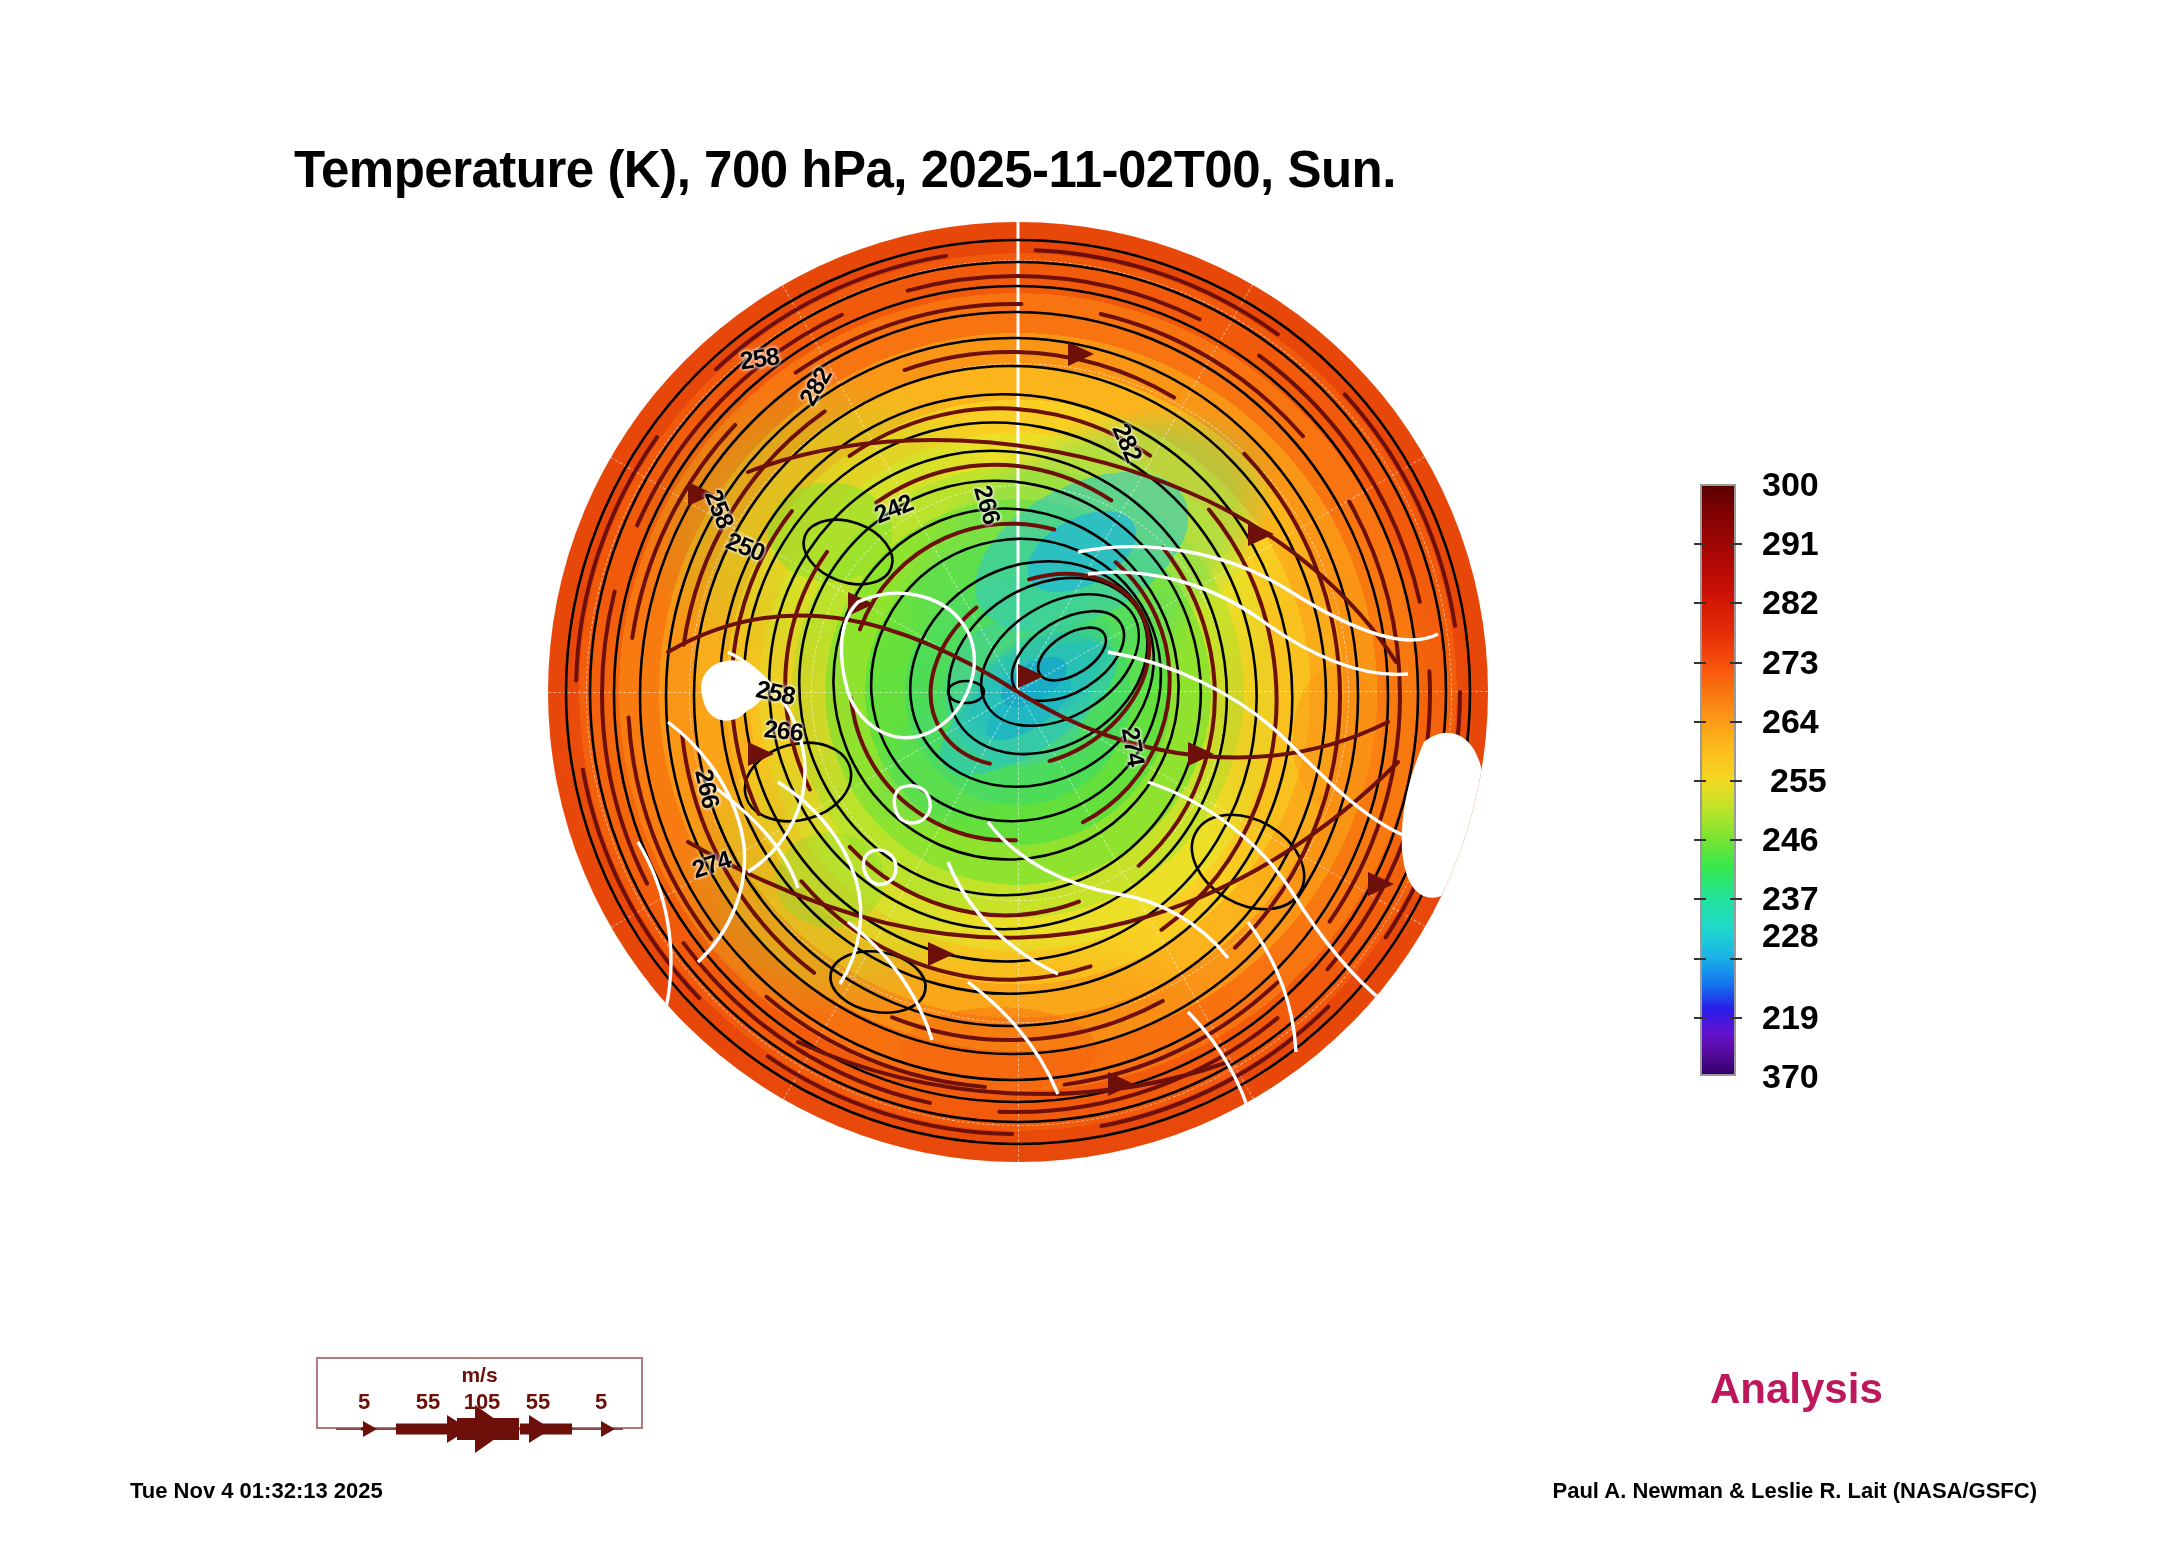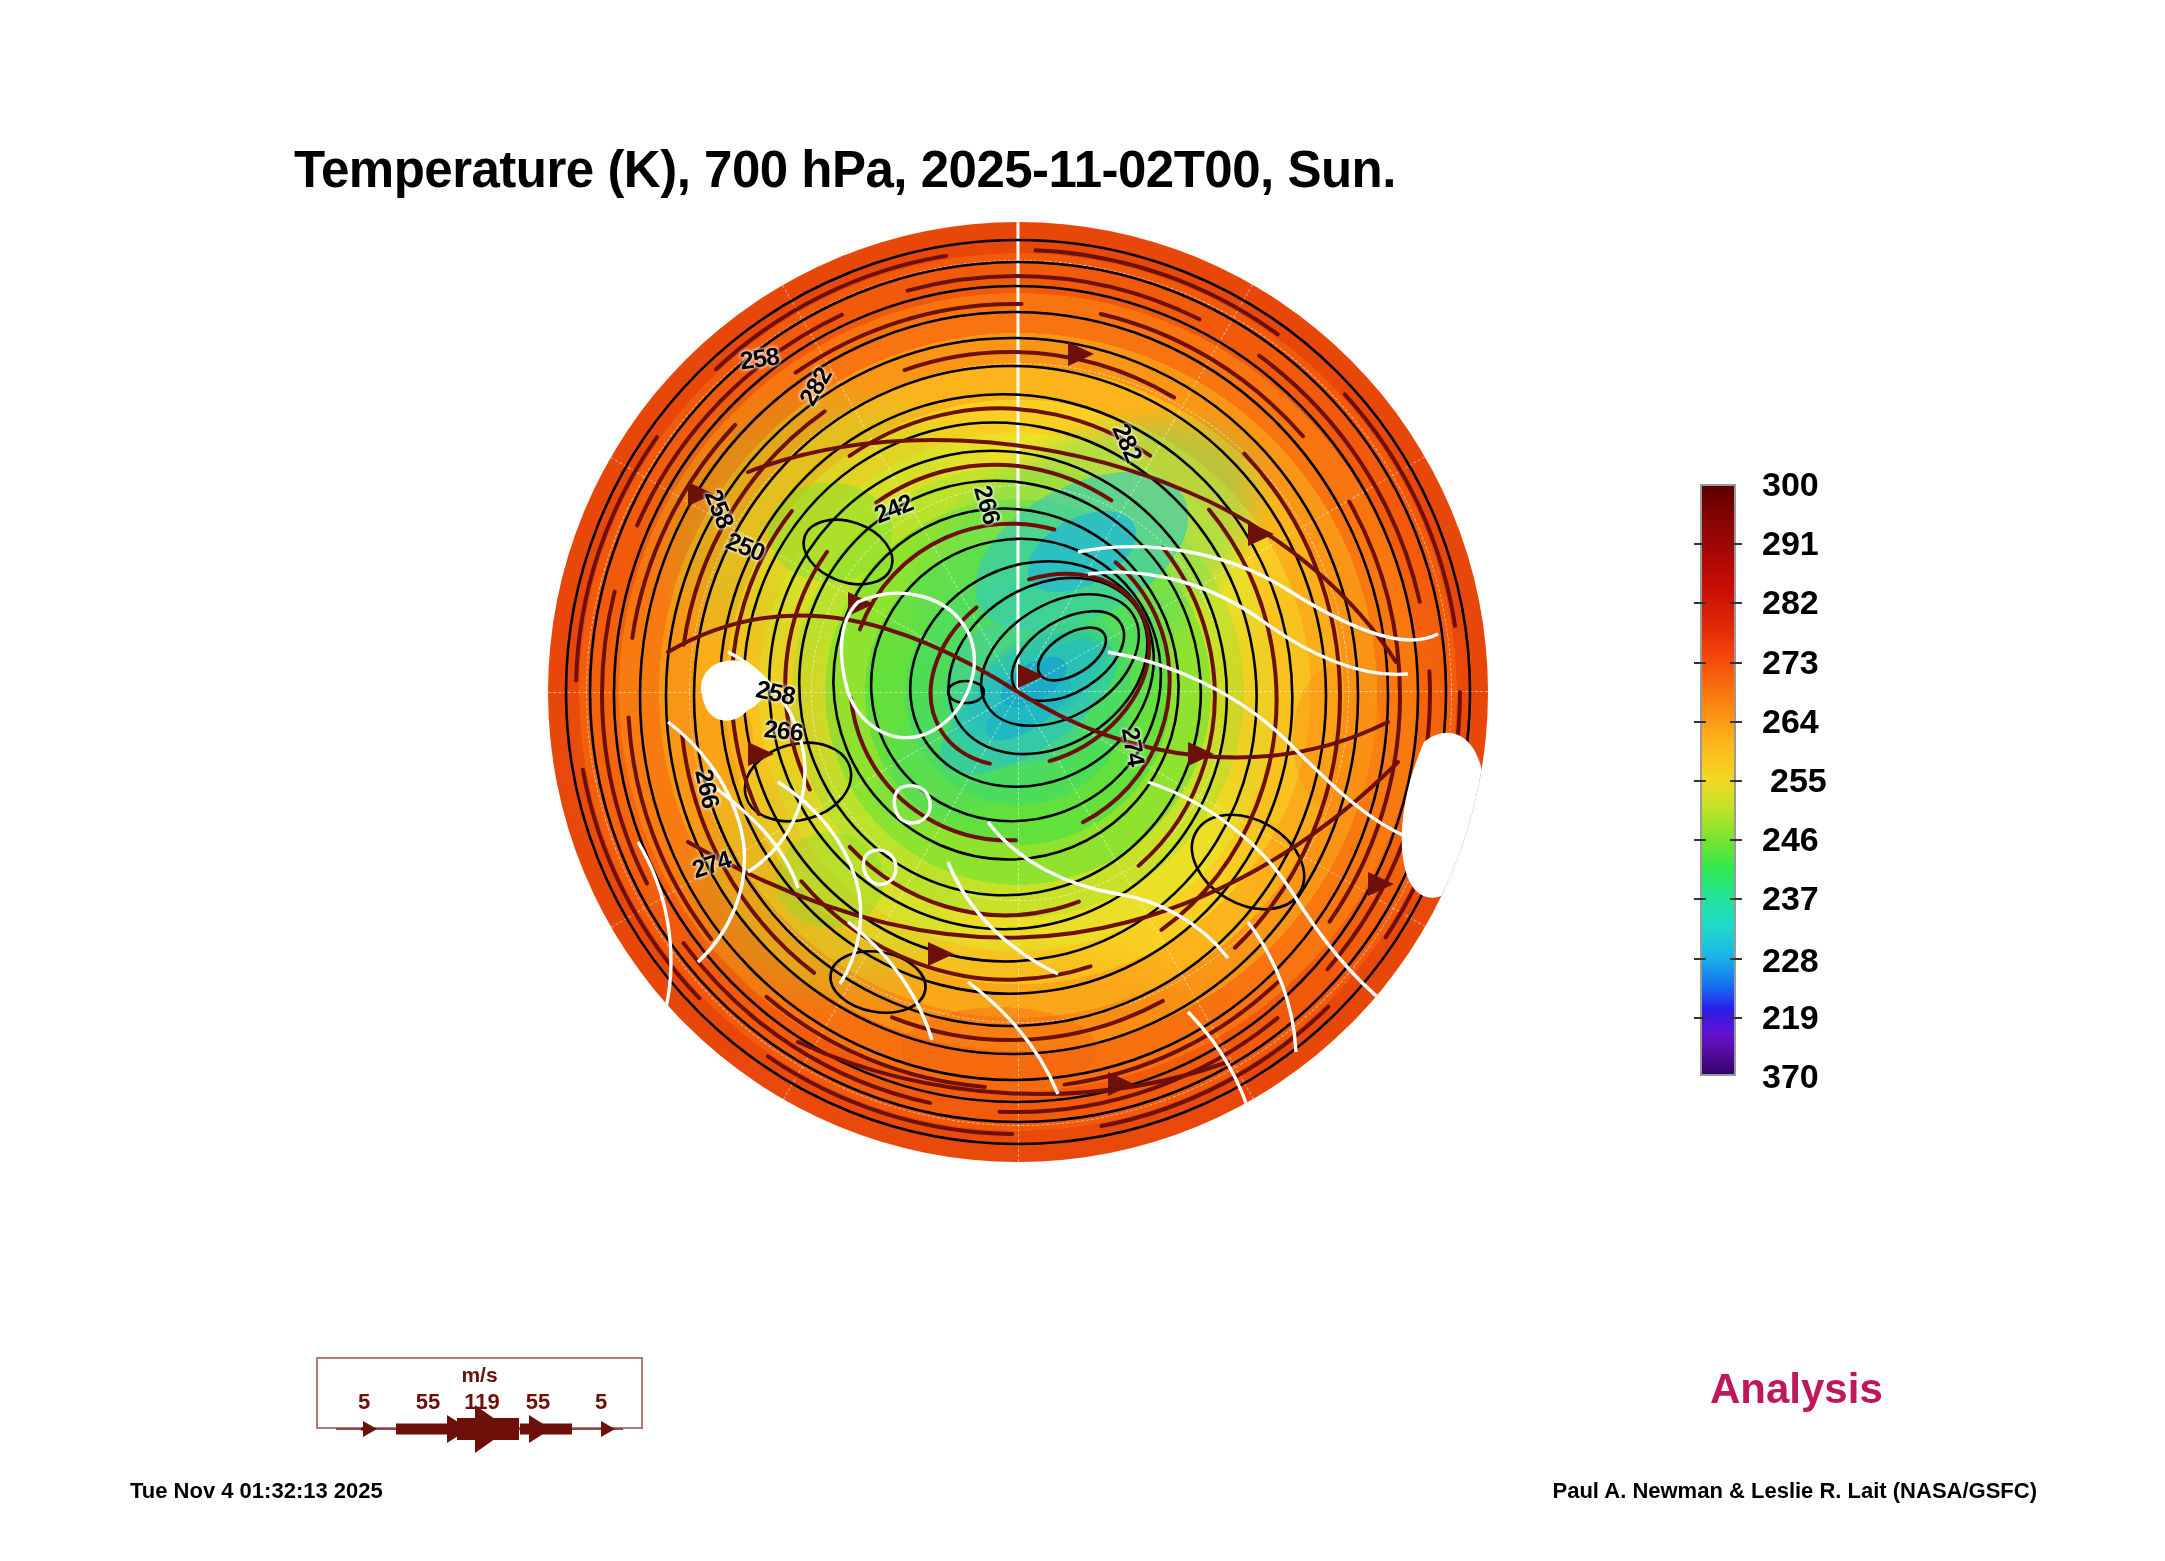--- a/index.html
+++ b/index.html
@@ -313,33 +313,33 @@
     </div>
   <div id="cb-labels">
       <div class="cb-label" style="top: 0px;">300</div>
       <div class="cb-label" style="top: 59.2px;">291</div>
       <div class="cb-label" style="top: 118.4px;">282</div>
       <div class="cb-label" style="top: 177.6px;">273</div>
       <div class="cb-label" style="top: 236.8px;">264</div>
       <div class="cb-label" style="top: 296px; margin-left: 8px;">255</div>
       <div class="cb-label" style="top: 355.2px;">246</div>
       <div class="cb-label" style="top: 414.4px;">237</div>
-      <div class="cb-label" style="top: 476px;">228</div>
+      <div class="cb-label" style="top: 451px;">228</div>
       <div class="cb-label" style="top: 532.8px;">219</div>
       <div class="cb-label" style="top: 592px;">370</div>
     </div>
 </div>
 
 <div id="wind-legend">
   <div id="wind-unit">m/s</div>
   <div id="wind-axis"></div>
 
   <div class="wind-num" style="left:46px;">5</div>
   <div class="wind-num" style="left:110px;">55</div>
-  <div class="wind-num" style="left:164px;">119</div>
+  <div class="wind-num" style="left:164px;">105</div>
   <div class="wind-num" style="left:220px;">55</div>
   <div class="wind-num" style="left:283px;">5</div>
 
   <div class="wind-bar" style="left:44px;top:70px;width:2px;height:3px;"></div>
   <div class="wind-head" style="left:52px;top:70px;border-width:8px 0 8px 14px;"></div>
 
   <div class="wind-bar" style="left:104px;top:70px;width:52px;height:11px;"></div>
   <div class="wind-head" style="left:140px;top:70px;border-width:14px 0 14px 22px;"></div>
 
   <div class="wind-bar" style="left:170px;top:70px;width:62px;height:22px;"></div>

